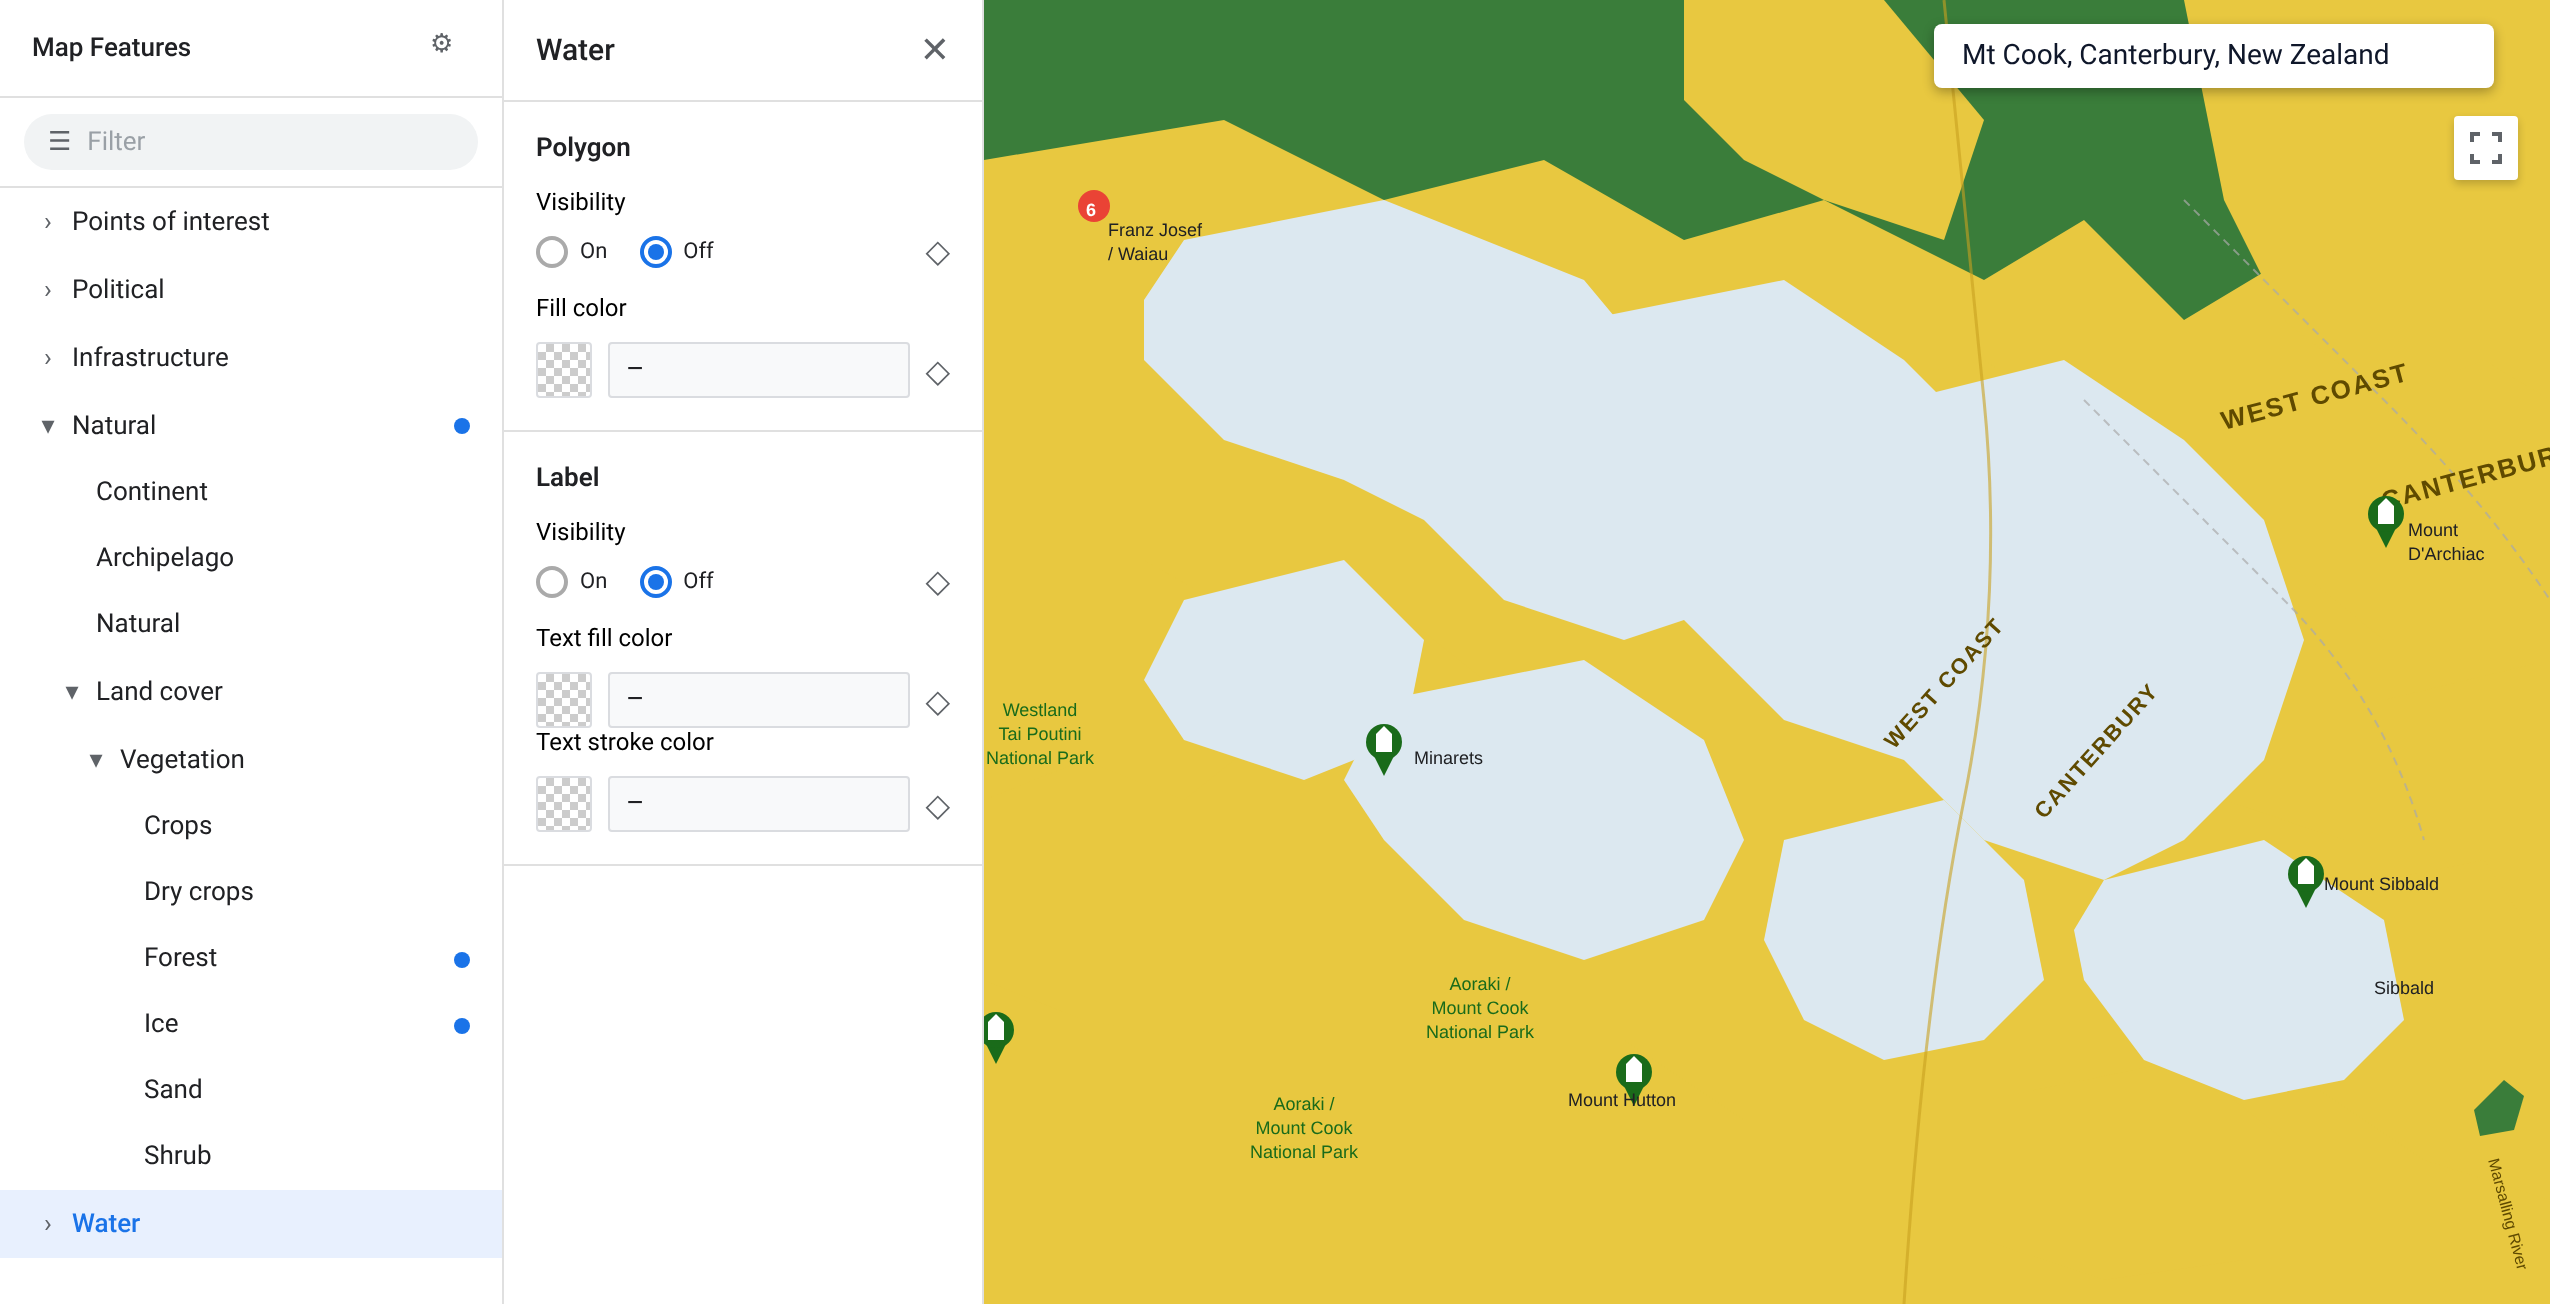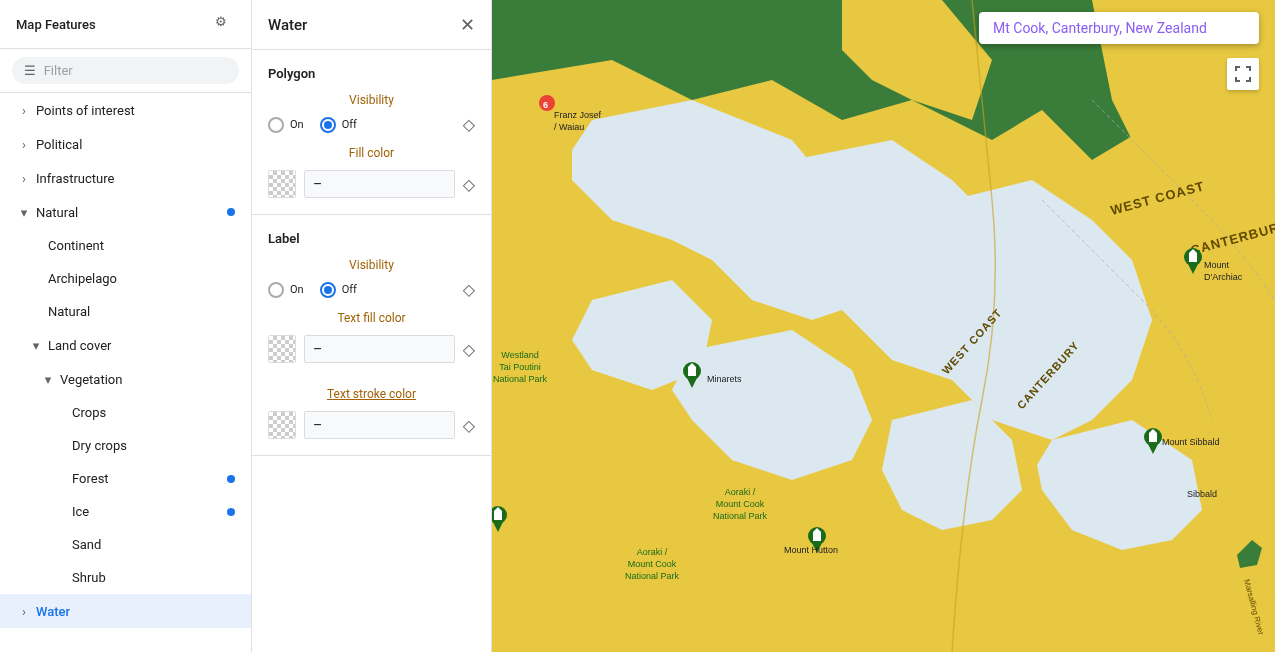--- a/index.html
+++ b/index.html
@@ -112,23 +112,22 @@
       border-bottom: 1px solid #e0e0e0;
     }
     .section-label {
       font-size: 13px;
       font-weight: 600;
       color: #202124;
       margin-bottom: 12px;
     }
     .field-label {
       font-size: 12px;
-      color: #a16207;
+      color: #000000;
       margin-bottom: 8px;
-      text-align: center;
     }
     .radio-row {
       display: flex;
       align-items: center;
       gap: 16px;
       margin-bottom: 4px;
     }
     .radio-option {
       display: flex;
       align-items: center;
@@ -196,27 +195,27 @@
       overflow: hidden;
       background: #e8f4e8;
     }
     .map-svg {
       width: 100%;
       height: 100%;
     }
     .search-box {
       position: absolute;
       top: 12px;
-      right: 16px;
+      right: 28px;
       background: #fff;
       border-radius: 4px;
       box-shadow: 0 2px 6px rgba(0,0,0,0.3);
       padding: 8px 14px;
       font-size: 14px;
-      color: #8b5cf6;
+      color: #0f172a;
       min-width: 280px;
     }
   </style>
 </head>
 <body>
 
 <div class="left-panel">
   <div class="panel-header">
     <span class="panel-title">Map Features</span>
     <span class="gear-icon">⚙</span>
@@ -339,21 +338,21 @@
         <span class="radio-label">Off</span>
       </div>
       <span class="diamond-icon" style="margin-left:auto;">◇</span>
     </div>
     <div class="field-label" style="margin-top:12px;">Text fill color</div>
     <div class="field-row">
       <div class="color-swatch"></div>
       <div class="color-dash">–</div>
       <span class="diamond-icon">◇</span>
     </div>
-    <div class="field-label" style="margin-top:24px;text-decoration:underline;">Text stroke color</div>
+    <div class="field-label" style="margin-top:0;">Text stroke color</div>
     <div class="field-row">
       <div class="color-swatch"></div>
       <div class="color-dash">–</div>
       <span class="diamond-icon">◇</span>
     </div>
   </div>
 </div>
 
 <div class="map-area">
   <svg class="map-svg" viewBox="0 0 783 652" xmlns="http://www.w3.org/2000/svg">

